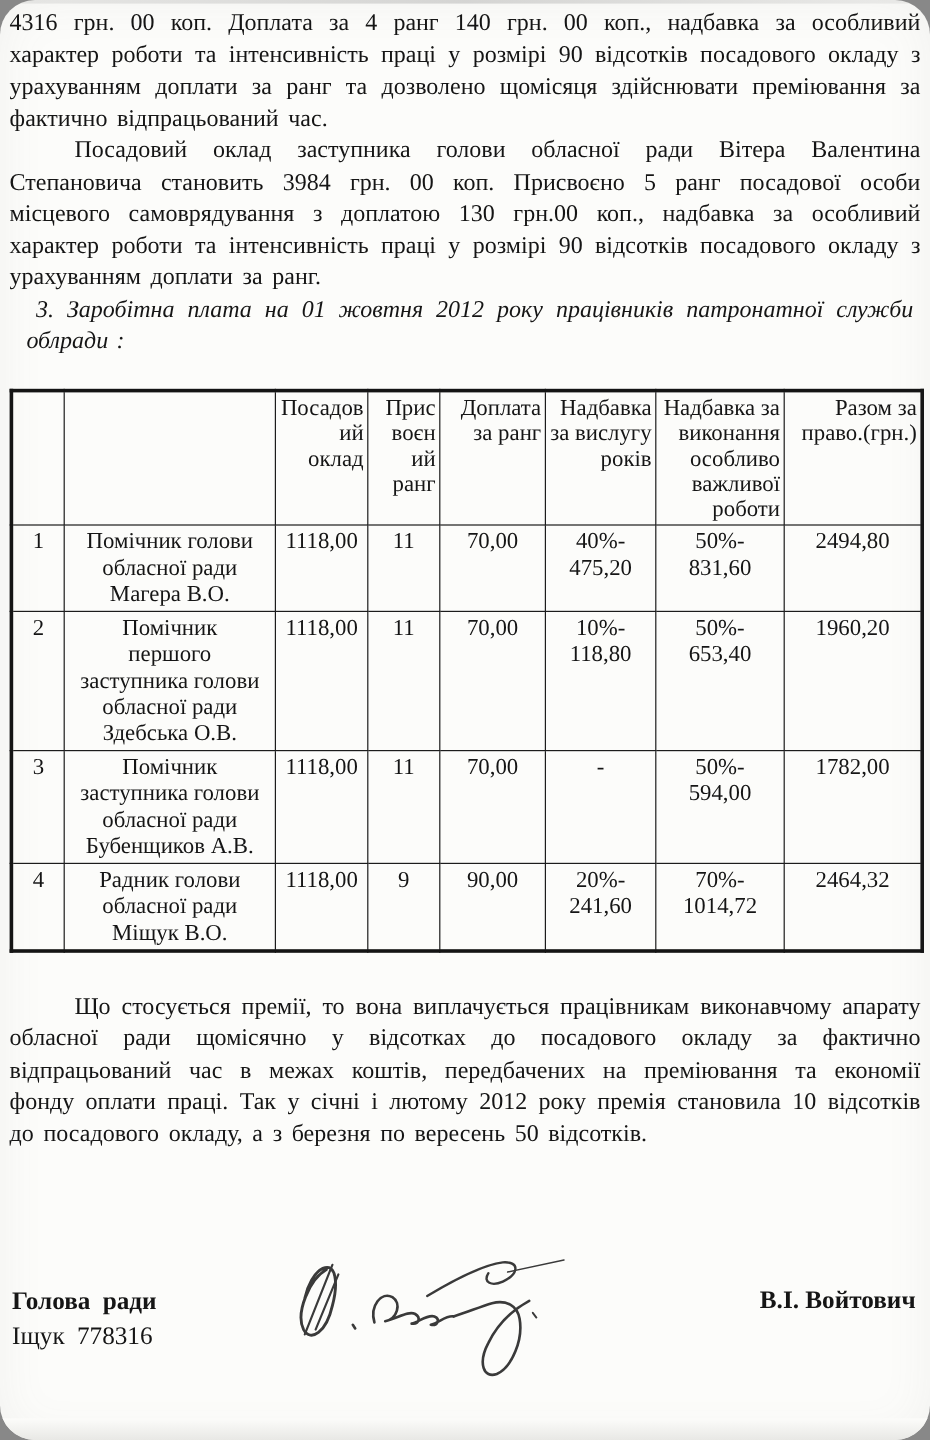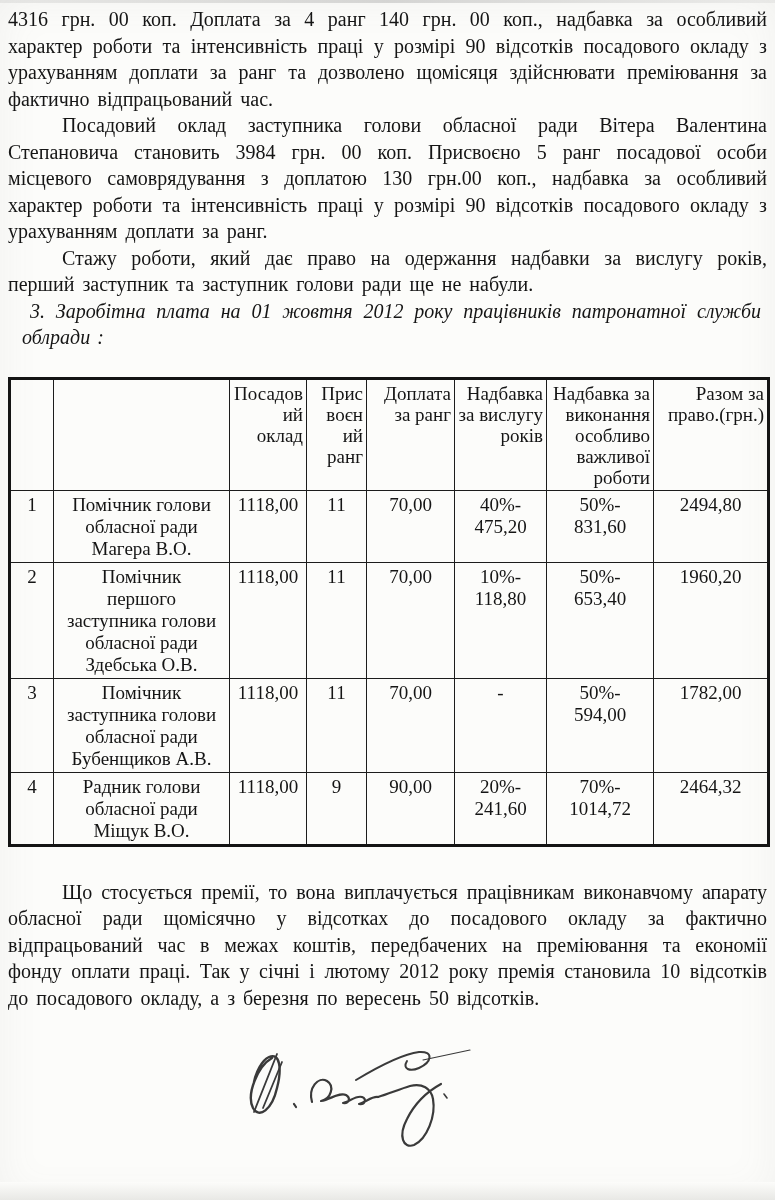--- a/index.html
+++ b/index.html
@@ -6,20 +6,21 @@
   body{background:#888;}
   .page{
     position:relative;
     width:775px;height:1200px;
     margin:0 auto;
     background:#fcfcfa;
     overflow:hidden;
     font-family:"Liberation Serif","DejaVu Serif",serif;
     color:#151515;
     box-shadow:inset 0 0 40px rgba(120,120,115,0.08);
+    border-radius:29px;
   }
   .scan-top-smudge{
     position:absolute;top:0;left:0;right:0;height:3px;
     background:linear-gradient(90deg,rgba(90,90,90,0.10),rgba(90,90,90,0.22),rgba(90,90,90,0.08));
   }
   .scan-bottom{
     position:absolute;bottom:0;left:0;right:0;height:18px;
     background:linear-gradient(#fcfcfa,#e8e8e5);
   }
   .body-text{
@@ -81,21 +82,20 @@
   }
 </style>
 </head>
 <body>
 
 <div class="page">
   <div class="scan-top-smudge"></div>
 
   <p class="body-text p1">4316 грн. 00 коп. Доплата за 4 ранг 140 грн. 00 коп., надбавка за особливий характер роботи та інтенсивність праці у розмірі 90 відсотків посадового окладу з урахуванням доплати за ранг та дозволено щомісяця здійснювати преміювання за фактично відпрацьований час.</p>
   <p class="body-text indent">Посадовий оклад заступника голови обласної ради Вітера Валентина Степановича становить 3984 грн. 00 коп. Присвоєно 5 ранг посадової особи місцевого самоврядування з доплатою 130 грн.00 коп., надбавка за особливий характер роботи та інтенсивність праці у розмірі 90 відсотків посадового окладу з урахуванням доплати за ранг.</p>
-  <p class="body-text indent">Стажу роботи, який дає право на одержання надбавки за вислугу років, перший заступник та заступник голови ради ще не набули.</p>
   <p class="body-text p4">3. Заробітна плата на 01 жовтня 2012 року працівників патронатної служби облради :</p>
 
   <table class="salary">
     <colgroup>
       <col style="width:44px">
         <col style="width:176px">
         <col style="width:77px">
         <col style="width:60px">
       <col style="width:88px">
         <col style="width:92px">
@@ -181,20 +181,27 @@
 241,60</td>
       <td>70%-
 1014,72</td>
       <td>2464,32</td>
     </tr>
   </tbody>
     </table>
 
   <p class="body-text indent" style="margin-top:32px">Що стосується премії, то вона виплачується працівникам виконавчому апарату обласної ради щомісячно у відсотках до посадового окладу за фактично відпрацьований час в межах коштів, передбачених на преміювання та економії фонду оплати праці. Так у січні і лютому 2012 року премія становила 10 відсотків до посадового окладу, а з березня по вересень 50 відсотків.</p>
 
+  <div class="footer">
+    <div class="footer-left">
+      <div class="title">Голова ради</div>
+      <div class="sub">Іщук 778316</div>
+    </div>
+    <div class="footer-right">В.І. Войтович</div>
+  </div>
 
   <div class="signature">
     <svg viewBox="0 0 240 112" xmlns="http://www.w3.org/2000/svg">
       <path stroke-width="2.4" d="M34,16 C20,24 8,52 15,66 C21,77 34,68 39,46 C44,27 42,10 31,15 C24,18 18,30 16,40"></path>
       <path stroke-width="1.8" d="M39,12 L16,70"></path>
       <path stroke-width="1.8" d="M44,20 L25,66"></path>
       <path stroke-width="2.2" d="M56,62 l2,3"></path>
       <path stroke-width="2.2" d="M74,60 C70,46 80,34 89,39 C97,44 93,57 83,59 C93,57 102,50 108,53 C113,56 111,62 105,61 C111,60 118,53 124,55 C129,57 127,63 121,62 C128,60 134,54 140,55"></path>
       <path stroke-width="2.0" d="M118,38 C138,26 165,12 181,10 C196,9 194,20 181,26 C172,30 164,27 169,19"></path>
       <path stroke-width="1.2" d="M185,18 L232,8"></path>

